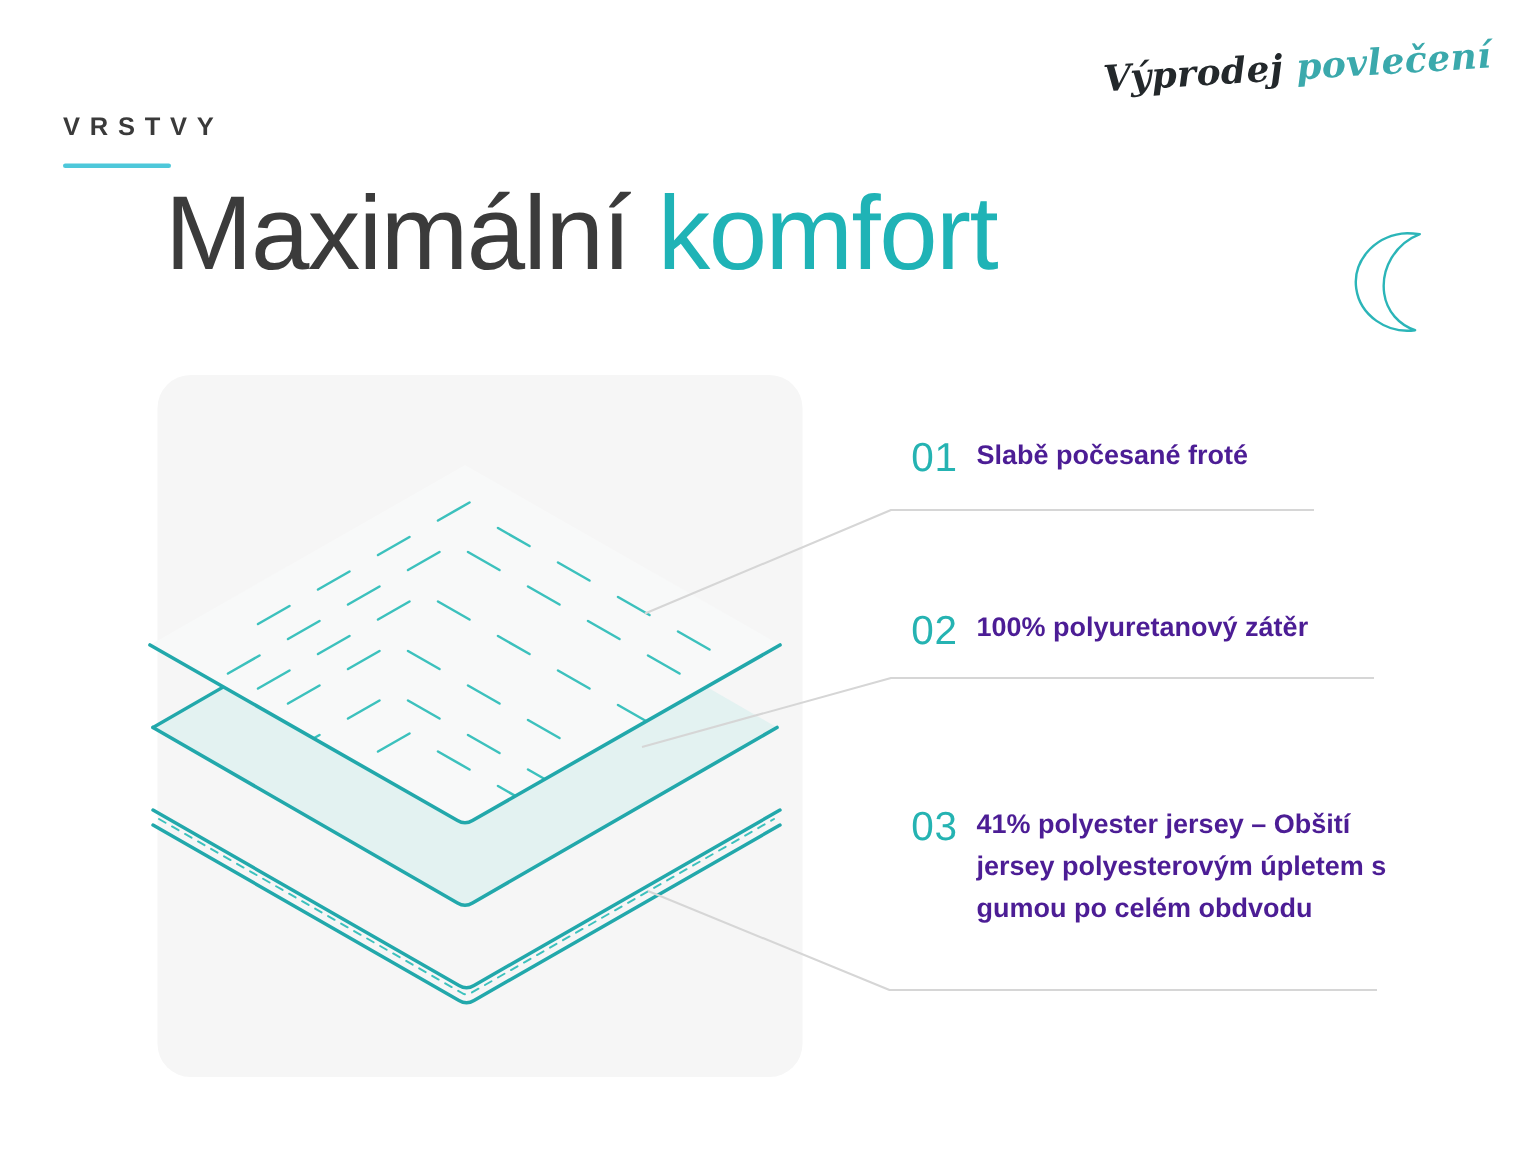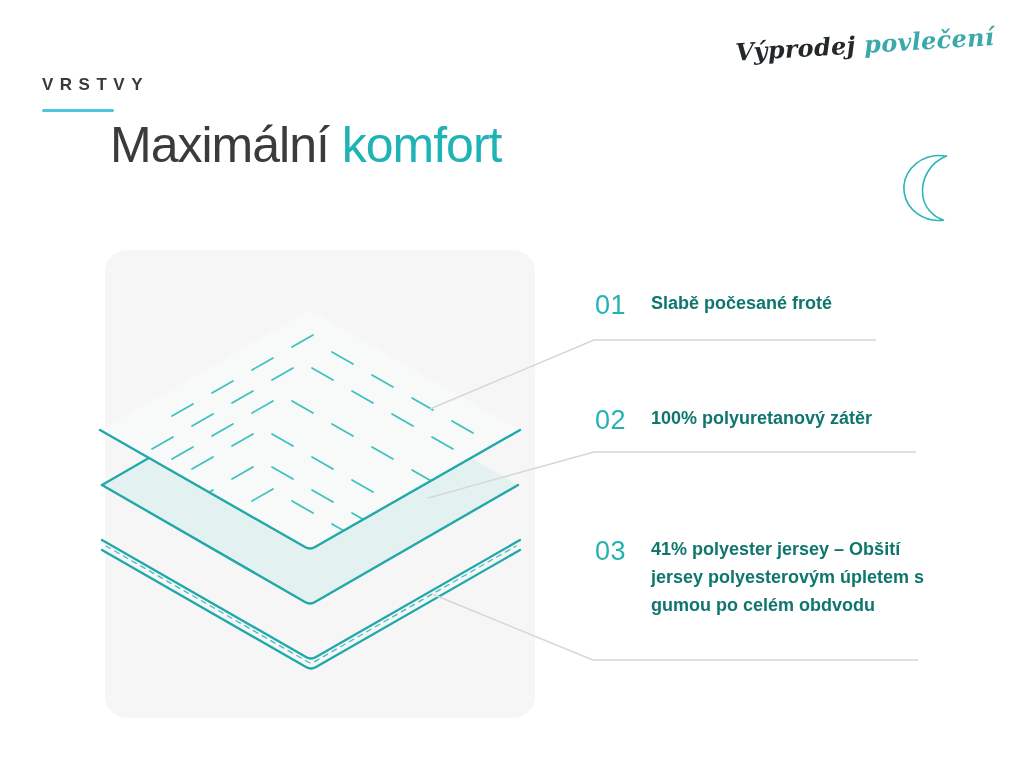--- a/index.html
+++ b/index.html
@@ -29,21 +29,21 @@
     white-space:nowrap;
     transform:rotate(-3.5deg);
     transform-origin:right center;
   }
   .script .dark{color:#23282b;}
   .script .teal{color:#3ba9ac;}
 
   
   .title{
     position:absolute;left:110px;top:120px;
-    font-size:50px;font-weight:400;line-height:1;
+    font-size:70px;font-weight:400;line-height:1;
     letter-spacing:-1px;white-space:nowrap;
   }
   .title .dark{color:#3b3b3b;}
   .title .teal{color:#1fb3b6;}
   .moon{position:absolute;left:898px;top:152px;width:74px;height:74px;}
 
   
   .card{
     position:absolute;left:105px;top:250px;width:430px;height:468px;
     background:#f6f6f6;border-radius:22px;
@@ -53,24 +53,24 @@
   .diagram{position:absolute;left:80px;top:240px;width:520px;height:490px;}
 
   
   .connectors{position:absolute;left:0;top:0;width:1024px;height:768px;pointer-events:none;}
 
   
   .items{position:absolute;left:595px;top:0;width:400px;}
   .item{position:absolute;display:flex;align-items:flex-start;}
   .item-num{
     color:#25b3b2;font-size:27px;font-weight:400;line-height:1.12;
-    width:56px;flex:0 0 56px;letter-spacing:.5px;
+    width:56px;flex:0 0 56px;letter-spacing:.5px;text-align:center;
   }
   .item-text{
-    color:#0f766e;font-size:18px;font-weight:600;line-height:1.55;
+    color:#4c1d95;font-size:18px;font-weight:600;line-height:1.55;
     max-width:300px;
   }
   #item-0{top:290px;}
   #item-1{top:405px;}
   #item-2{top:536px;}
 </style>
 </head>
 <body>
 
 <div class="stage">

